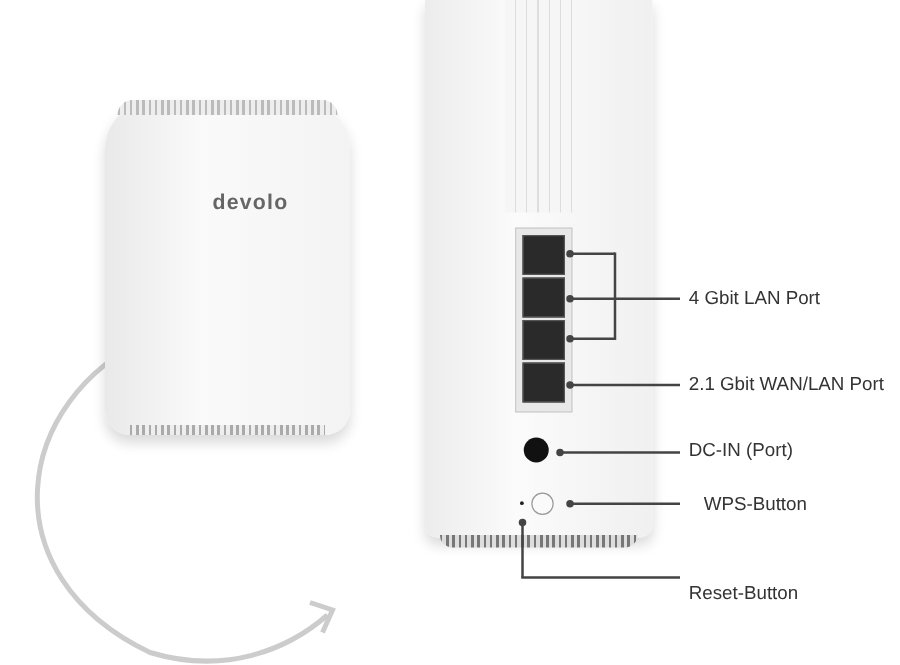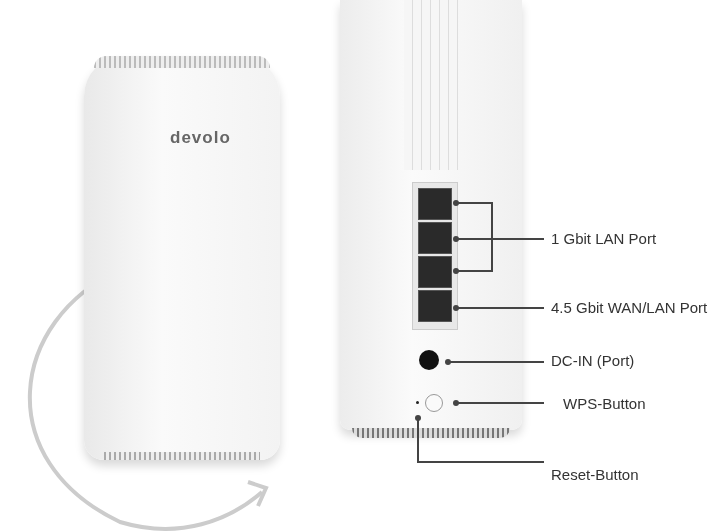--- a/index.html
+++ b/index.html
@@ -11,21 +11,21 @@
   .port{position:absolute;left:418px;width:32px;height:42px;background:#2a2a2a;border:1px solid #555;}
 </style>
 </head>
 <body>
 
 <svg class="abs" style="left:0;top:260px" width="280" height="272">
   <path d="M120 10 C 10 60, -10 200, 120 262 C 180 280, 230 260, 262 232" fill="none" stroke="#ccc" stroke-width="4"></path>
   <path d="M248 222 L266 228 L258 246" fill="none" stroke="#ccc" stroke-width="4"></path>
 </svg>
 
-<div class="abs" style="left:84px;top:56px;width:196px;height:404px;background:linear-gradient(90deg,#e9e9e9,#fafafa 40%,#f3f3f3);border-radius:40px 40px 20px 20px;box-shadow:0 6px 10px rgba(0,0,0,.15);">
+<div class="abs" style="left:84px;top:80px;width:196px;height:268px;background:linear-gradient(90deg,#e9e9e9,#fafafa 40%,#f3f3f3);border-radius:40px 40px 20px 20px;box-shadow:0 6px 10px rgba(0,0,0,.15);">
   <div class="abs" style="left:10px;top:0;width:176px;height:12px;background:repeating-linear-gradient(90deg,#bbb 0 2px,#eee 2px 5px);border-radius:40px 40px 0 0;"></div>
   <div class="abs" style="left:86px;top:72px;font-size:17px;color:#666;font-weight:bold;letter-spacing:1px;">devolo</div>
   <div class="abs" style="left:20px;bottom:0;width:156px;height:8px;background:repeating-linear-gradient(90deg,#aaa 0 2px,#eee 2px 5px);"></div>
 </div>
 
 <div class="abs" style="left:340px;top:0;width:182px;height:430px;background:linear-gradient(90deg,#ececec,#fbfbfb 40%,#f0f0f0);border-radius:0 0 10px 10px;box-shadow:0 6px 10px rgba(0,0,0,.15);">
   <div class="abs" style="left:64px;top:0;width:54px;height:170px;background:repeating-linear-gradient(90deg,#f6f6f6 0 8px,#ddd 8px 9px);"></div>
   <div class="abs" style="left:12px;bottom:-8px;width:158px;height:10px;background:repeating-linear-gradient(90deg,#777 0 2px,#ddd 2px 5px);border-radius:0 0 40px 40px;"></div>
 </div>
 <div class="abs" style="left:412px;top:182px;width:44px;height:146px;background:#e8e8e8;border:1px solid #ccc;"></div>
@@ -38,25 +38,25 @@
 <div class="abs" style="left:416px;top:401px;width:3px;height:3px;border-radius:50%;background:#222;"></div>
 
 <div class="dot" style="left:453px;top:200px"></div>
 <div class="dot" style="left:453px;top:236px"></div>
 <div class="dot" style="left:453px;top:268px"></div>
 <div class="line" style="left:456px;top:202px;width:36px;height:2px"></div>
 <div class="line" style="left:456px;top:238px;width:36px;height:2px"></div>
 <div class="line" style="left:456px;top:270px;width:36px;height:2px"></div>
 <div class="line" style="left:491px;top:202px;width:2px;height:70px"></div>
 <div class="line" style="left:492px;top:238px;width:52px;height:2px"></div>
-<div class="label" style="left:551px;top:230px">1 Gbit LAN Port</div>
+<div class="label" style="left:551px;top:230px">4 Gbit LAN Port</div>
 
 <div class="dot" style="left:453px;top:305px"></div>
 <div class="line" style="left:456px;top:307px;width:88px;height:2px"></div>
-<div class="label" style="left:551px;top:299px">4.5 Gbit WAN/LAN Port</div>
+<div class="label" style="left:551px;top:299px">2.1 Gbit WAN/LAN Port</div>
 
 <div class="dot" style="left:445px;top:359px"></div>
 <div class="line" style="left:448px;top:361px;width:96px;height:2px"></div>
 <div class="label" style="left:551px;top:352px">DC-IN (Port)</div>
 
 <div class="dot" style="left:453px;top:400px"></div>
 <div class="line" style="left:456px;top:402px;width:88px;height:2px"></div>
 <div class="label" style="left:563px;top:395px">WPS-Button</div>
 
 <div class="dot" style="left:415px;top:415px"></div>

